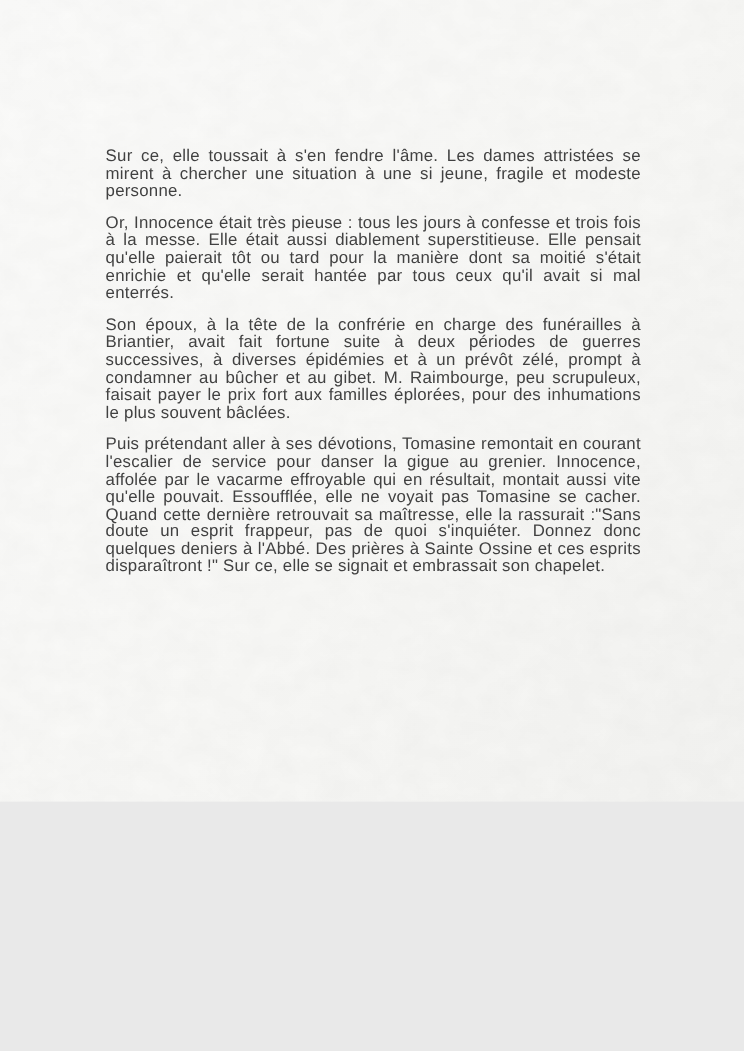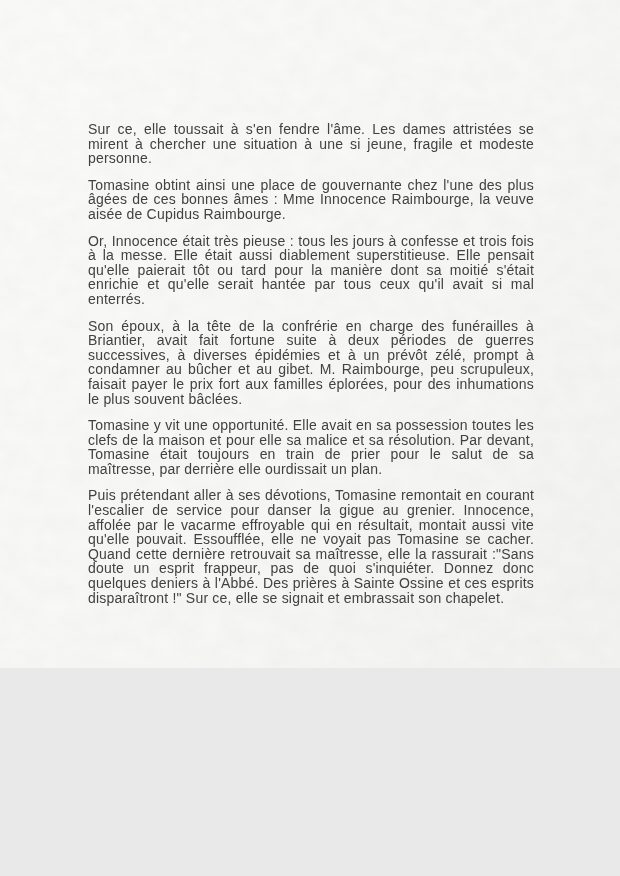--- a/index.html
+++ b/index.html
@@ -57,22 +57,20 @@
   <svg class="texture" width="620" height="876" aria-hidden="true">
     <filter id="paperGrain">
       <feTurbulence type="fractalNoise" baseFrequency="0.045 0.06" numOctaves="4" seed="3" result="noise"></feTurbulence>
       <feColorMatrix in="noise" type="matrix" values="0 0 0 0 0.25  0 0 0 0 0.25  0 0 0 0 0.24  0 0 0 0.055 0"></feColorMatrix>
     </filter>
     <rect width="620" height="876" filter="url(#paperGrain)"></rect>
   </svg>
 
   <main class="text-block">
     <p>Sur ce, elle toussait à s'en fendre l'âme. Les dames attristées se mirent à chercher une situation à une si jeune, fragile et modeste personne.</p>
-    <p>Tomasine obtint ainsi une place de gouvernante chez l'une des plus âgées de ces bonnes âmes : Mme Innocence Raimbourge, la veuve aisée de Cupidus Raimbourge.</p>
     <p>Or, Innocence était très pieuse : tous les jours à confesse et trois fois à la messe. Elle était aussi diablement superstitieuse. Elle pensait qu'elle paierait tôt ou tard pour la manière dont sa moitié s'était enrichie et qu'elle serait hantée par tous ceux qu'il avait si mal enterrés.</p>
     <p>Son époux, à la tête de la confrérie en charge des funérailles à Briantier, avait fait fortune suite à deux périodes de guerres successives, à diverses épidémies et à un prévôt zélé, prompt à condamner au bûcher et au gibet. M. Raimbourge, peu scrupuleux, faisait payer le prix fort aux familles éplorées, pour des inhumations le plus souvent bâclées.</p>
-    <p>Tomasine y vit une opportunité. Elle avait en sa possession toutes les clefs de la maison et pour elle sa malice et sa résolution. Par devant, Tomasine était toujours en train de prier pour le salut de sa maîtresse, par derrière elle ourdissait un plan.</p>
     <p>Puis prétendant aller à ses dévotions, Tomasine remontait en courant l'escalier de service pour danser la gigue au grenier. Innocence, affolée par le vacarme effroyable qui en résultait, montait aussi vite qu'elle pouvait. Essoufflée, elle ne voyait pas Tomasine se cacher. Quand cette dernière retrouvait sa maîtresse, elle la rassurait :"Sans doute un esprit frappeur, pas de quoi s'inquiéter. Donnez donc quelques deniers à l'Abbé. Des prières à Sainte Ossine et ces esprits disparaîtront !" Sur ce, elle se signait et embrassait son chapelet.</p>
   </main>
 
   <footer class="page-number">11</footer>
 
 </div>
 
 </body></html>

